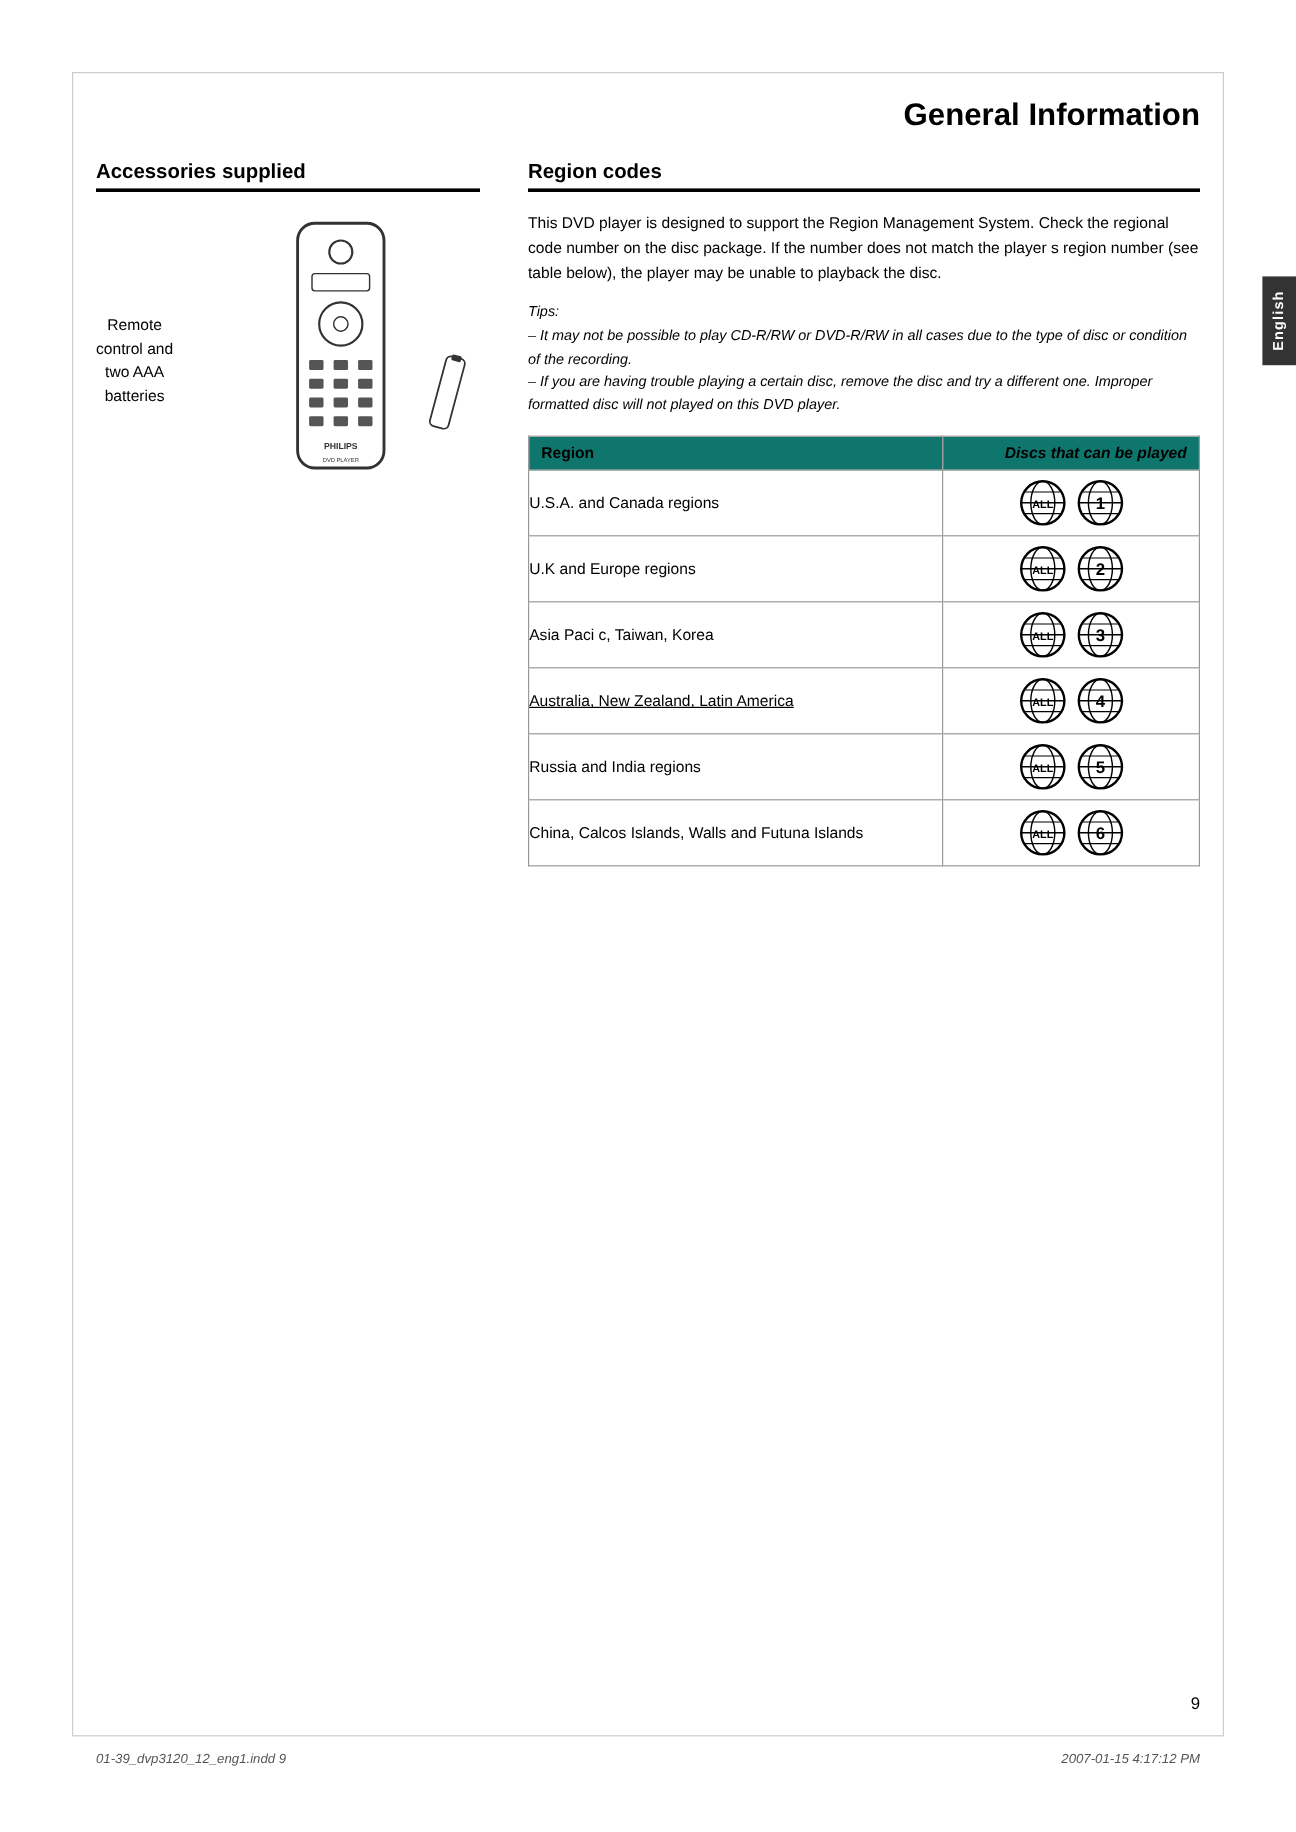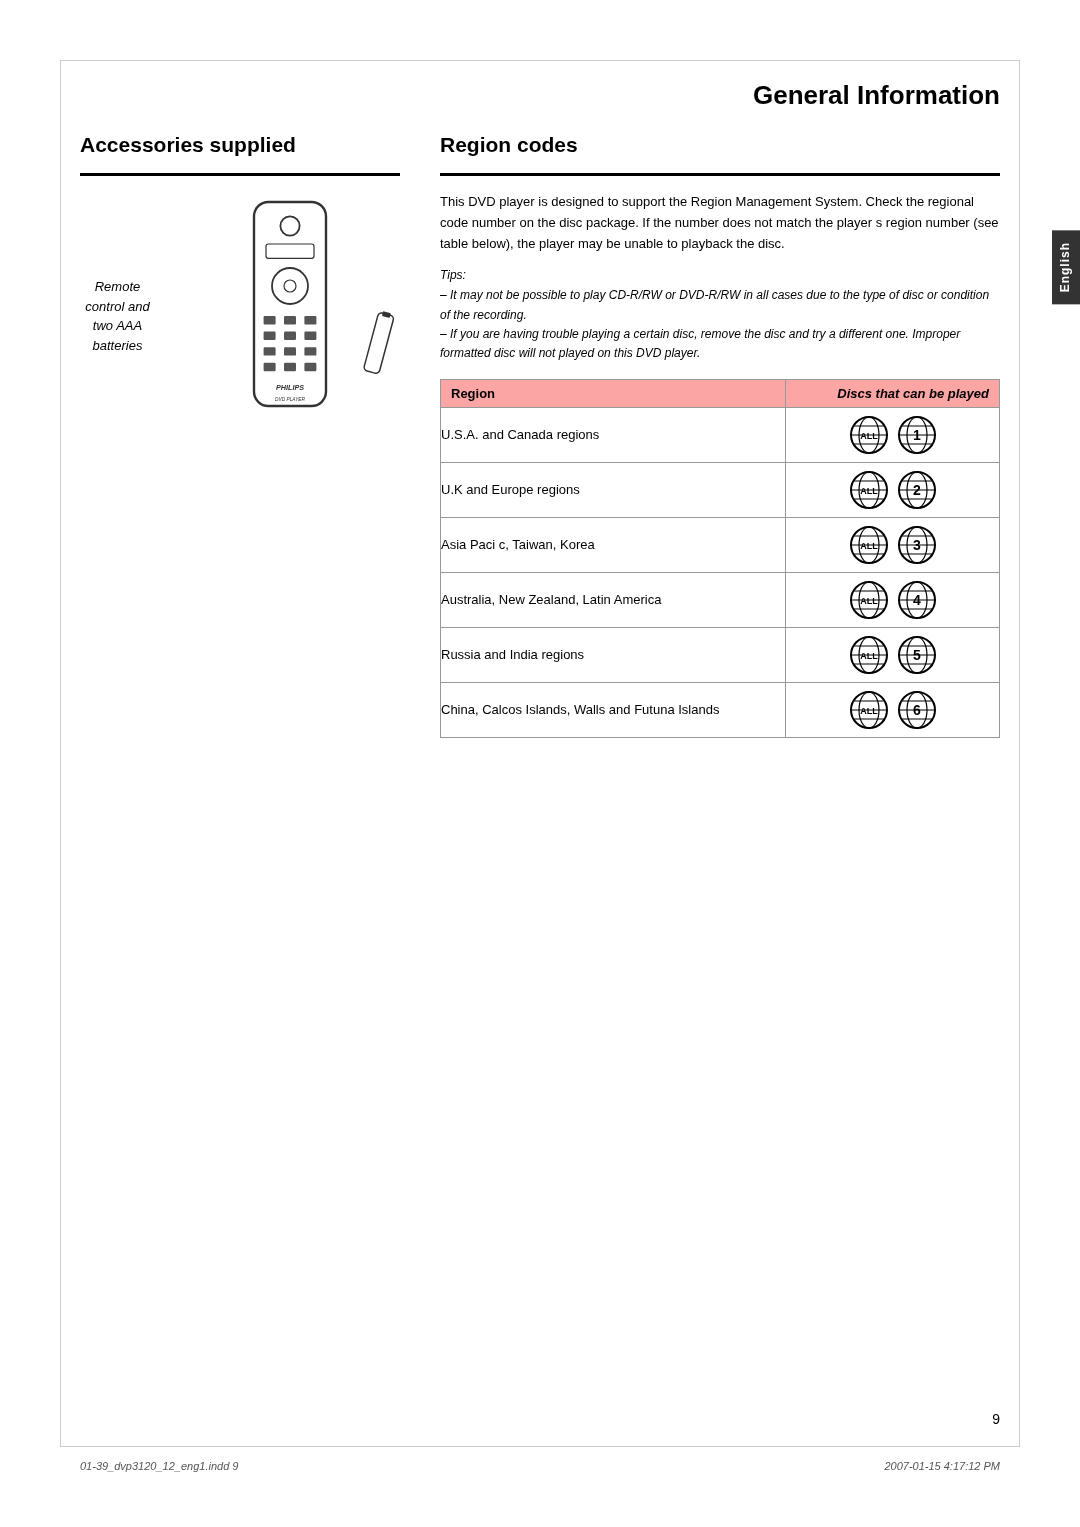--- a/index.html
+++ b/index.html
@@ -63,35 +63,33 @@
       width: 320px;
       flex-shrink: 0;
     }
 
     .col-right {
       flex: 1;
     }
 
     
     .section-header {
-      font-size: 21px;
+      font-size: 17px;
       font-weight: bold;
       border-bottom: 3px solid #000;
-      padding-bottom: 16px;
+      padding-bottom: 4px;
       margin-bottom: 16px;
     }
 
     
     .accessories-content {
       display: flex;
       flex-direction: column;
-      align-items: center;
       margin-top: 20px;
       gap: 16px;
-      font-style: italic;
     }
 
     .remote-label {
       font-size: 13px;
       text-align: center;
       line-height: 1.5;
       margin-right: 60px;
     }
 
     .remote-area {
@@ -133,21 +131,21 @@
       width: 100%;
       border-collapse: collapse;
       font-size: 13px;
     }
 
     .region-table th {
       font-weight: bold;
       font-size: 13px;
       padding: 6px 10px;
       border: 1px solid #999;
-      background: #fca5a5;
+      background: #0f766e;
       text-align: left;
     }
 
     .region-table th.discs-col {
       text-align: right;
       font-style: italic;
     }
 
     .region-table td {
       padding: 6px 0;
@@ -338,21 +336,21 @@
       <ellipse cx="21" cy="21" rx="10" ry="18" fill="none" stroke="#000" stroke-width="1.2"></ellipse>
       <line x1="3" y1="21" x2="39" y2="21" stroke="#000" stroke-width="1.2"></line>
       <line x1="6" y1="12" x2="36" y2="12" stroke="#000" stroke-width="1"></line>
       <line x1="6" y1="30" x2="36" y2="30" stroke="#000" stroke-width="1"></line>
       <text x="21" y="26" font-size="14" font-weight="bold" text-anchor="middle" fill="#000">3</text>
     </svg>
                 </div>
               </td>
             </tr>
             <tr>
-              <td style="font-size: 13px; line-height: 1.5;">Australia, New Zealand, Latin America</td>
+              <td style="font-size: 13px; line-height: 1.5; text-decoration: underline;">Australia, New Zealand, Latin America</td>
               <td class="disc-icons">
                 <div class="disc-icons-row">
                   <svg width="42" height="42" viewBox="0 0 42 42">
       <circle cx="21" cy="21" r="18" fill="none" stroke="#000" stroke-width="2"></circle>
 
       <ellipse cx="21" cy="21" rx="10" ry="18" fill="none" stroke="#000" stroke-width="1.2"></ellipse>
       <line x1="3" y1="21" x2="39" y2="21" stroke="#000" stroke-width="1.2"></line>
       <line x1="6" y1="12" x2="36" y2="12" stroke="#000" stroke-width="1"></line>
       <line x1="6" y1="30" x2="36" y2="30" stroke="#000" stroke-width="1"></line>
       <text x="21" y="25" font-size="9" font-weight="bold" text-anchor="middle" fill="#000">ALL</text>

